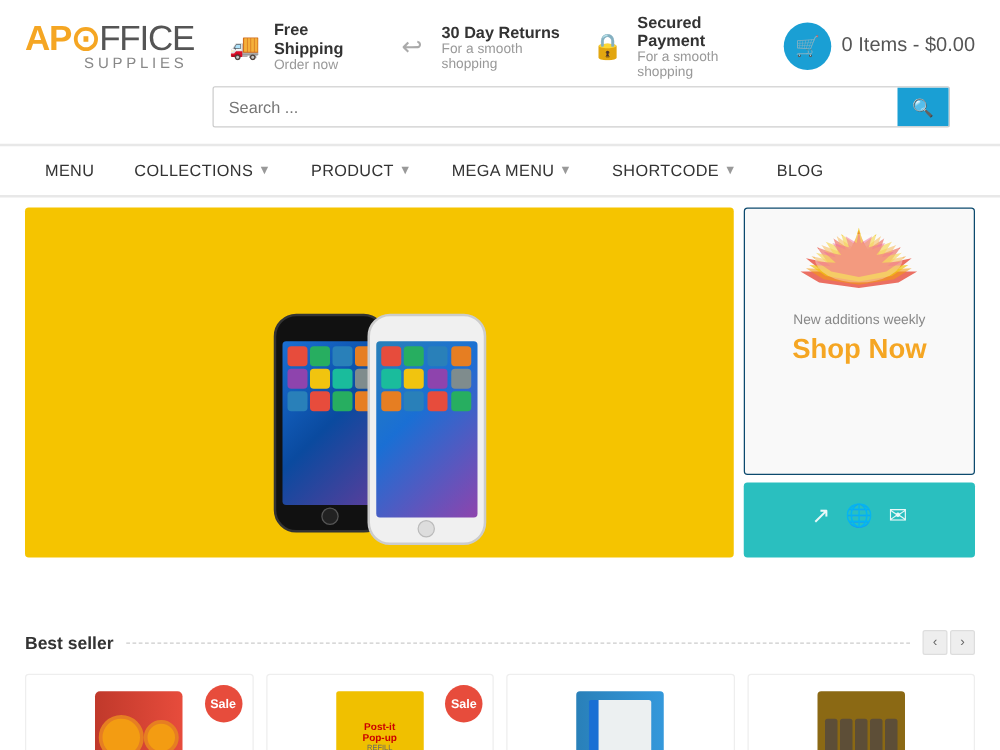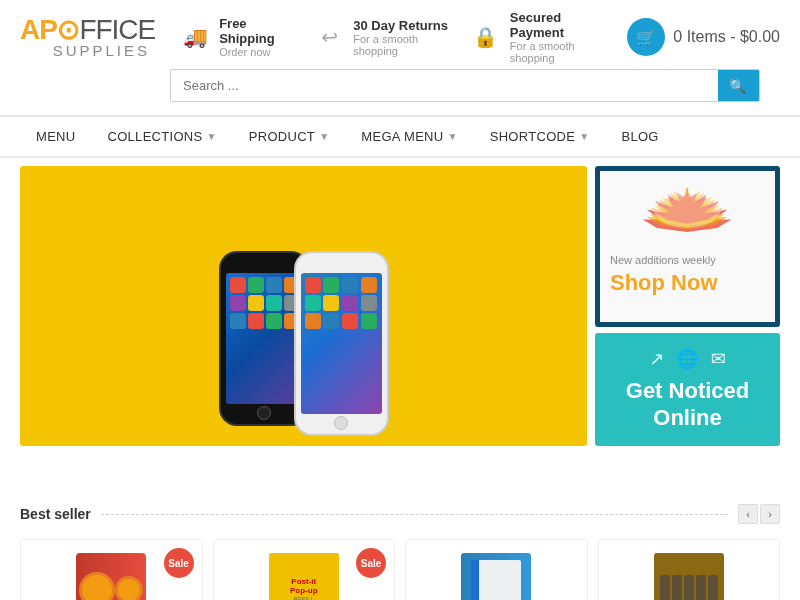--- a/index.html
+++ b/index.html
@@ -10,21 +10,21 @@
       flex-shrink: 0;
     }
     .logo-text {
       font-size: 28px;
       font-weight: bold;
       color: #f5a623;
       letter-spacing: -1px;
       line-height: 1;
     }
     .logo-sub {
-      font-size: 15px;
+      font-size: 12px;
       color: #888;
       letter-spacing: 3px;
       text-align: right;
       margin-top: -2px;
     }
     .feature-item {
       display: flex;
       align-items: center;
       gap: 8px;
     }
@@ -209,24 +209,24 @@
 
     
     .sidebar-banners {
       width: 185px;
       display: flex;
       flex-direction: column;
       gap: 6px;
     }
     .sidebar-top {
       background: #f9f9f9;
-      border: 5px solid #0c4a6e;
+      border: 1px solid #0c4a6e;
       border-radius: 3px;
       padding: 15px 10px;
-      text-align: left;
+      text-align: center;
       flex: 1;
       position: relative;
       overflow: hidden;
     }
     .confetti-top {
       width: 100%;
       height: 60px;
       margin-bottom: 8px;
       overflow: hidden;
     }
@@ -601,24 +601,20 @@
       <div class="new-additions">New additions weekly</div>
       <div class="shop-now">Shop Now</div>
     </div>
 
     <div class="sidebar-bottom">
       <div class="icons-row">
         <span>↗</span>
         <span>🌐</span>
         <span>✉</span>
       </div>
-      <div class="get-noticed">
-        <span>Get
-Noticed Online</span>
-      </div>
     </div>
   </div>
 </div>
 
 <div class="best-seller">
   <div class="best-seller-header">
     <h3>Best seller</h3>
     <div class="dashed-line"></div>
     <div class="nav-arrows">
       <div class="nav-arrow">‹</div>

